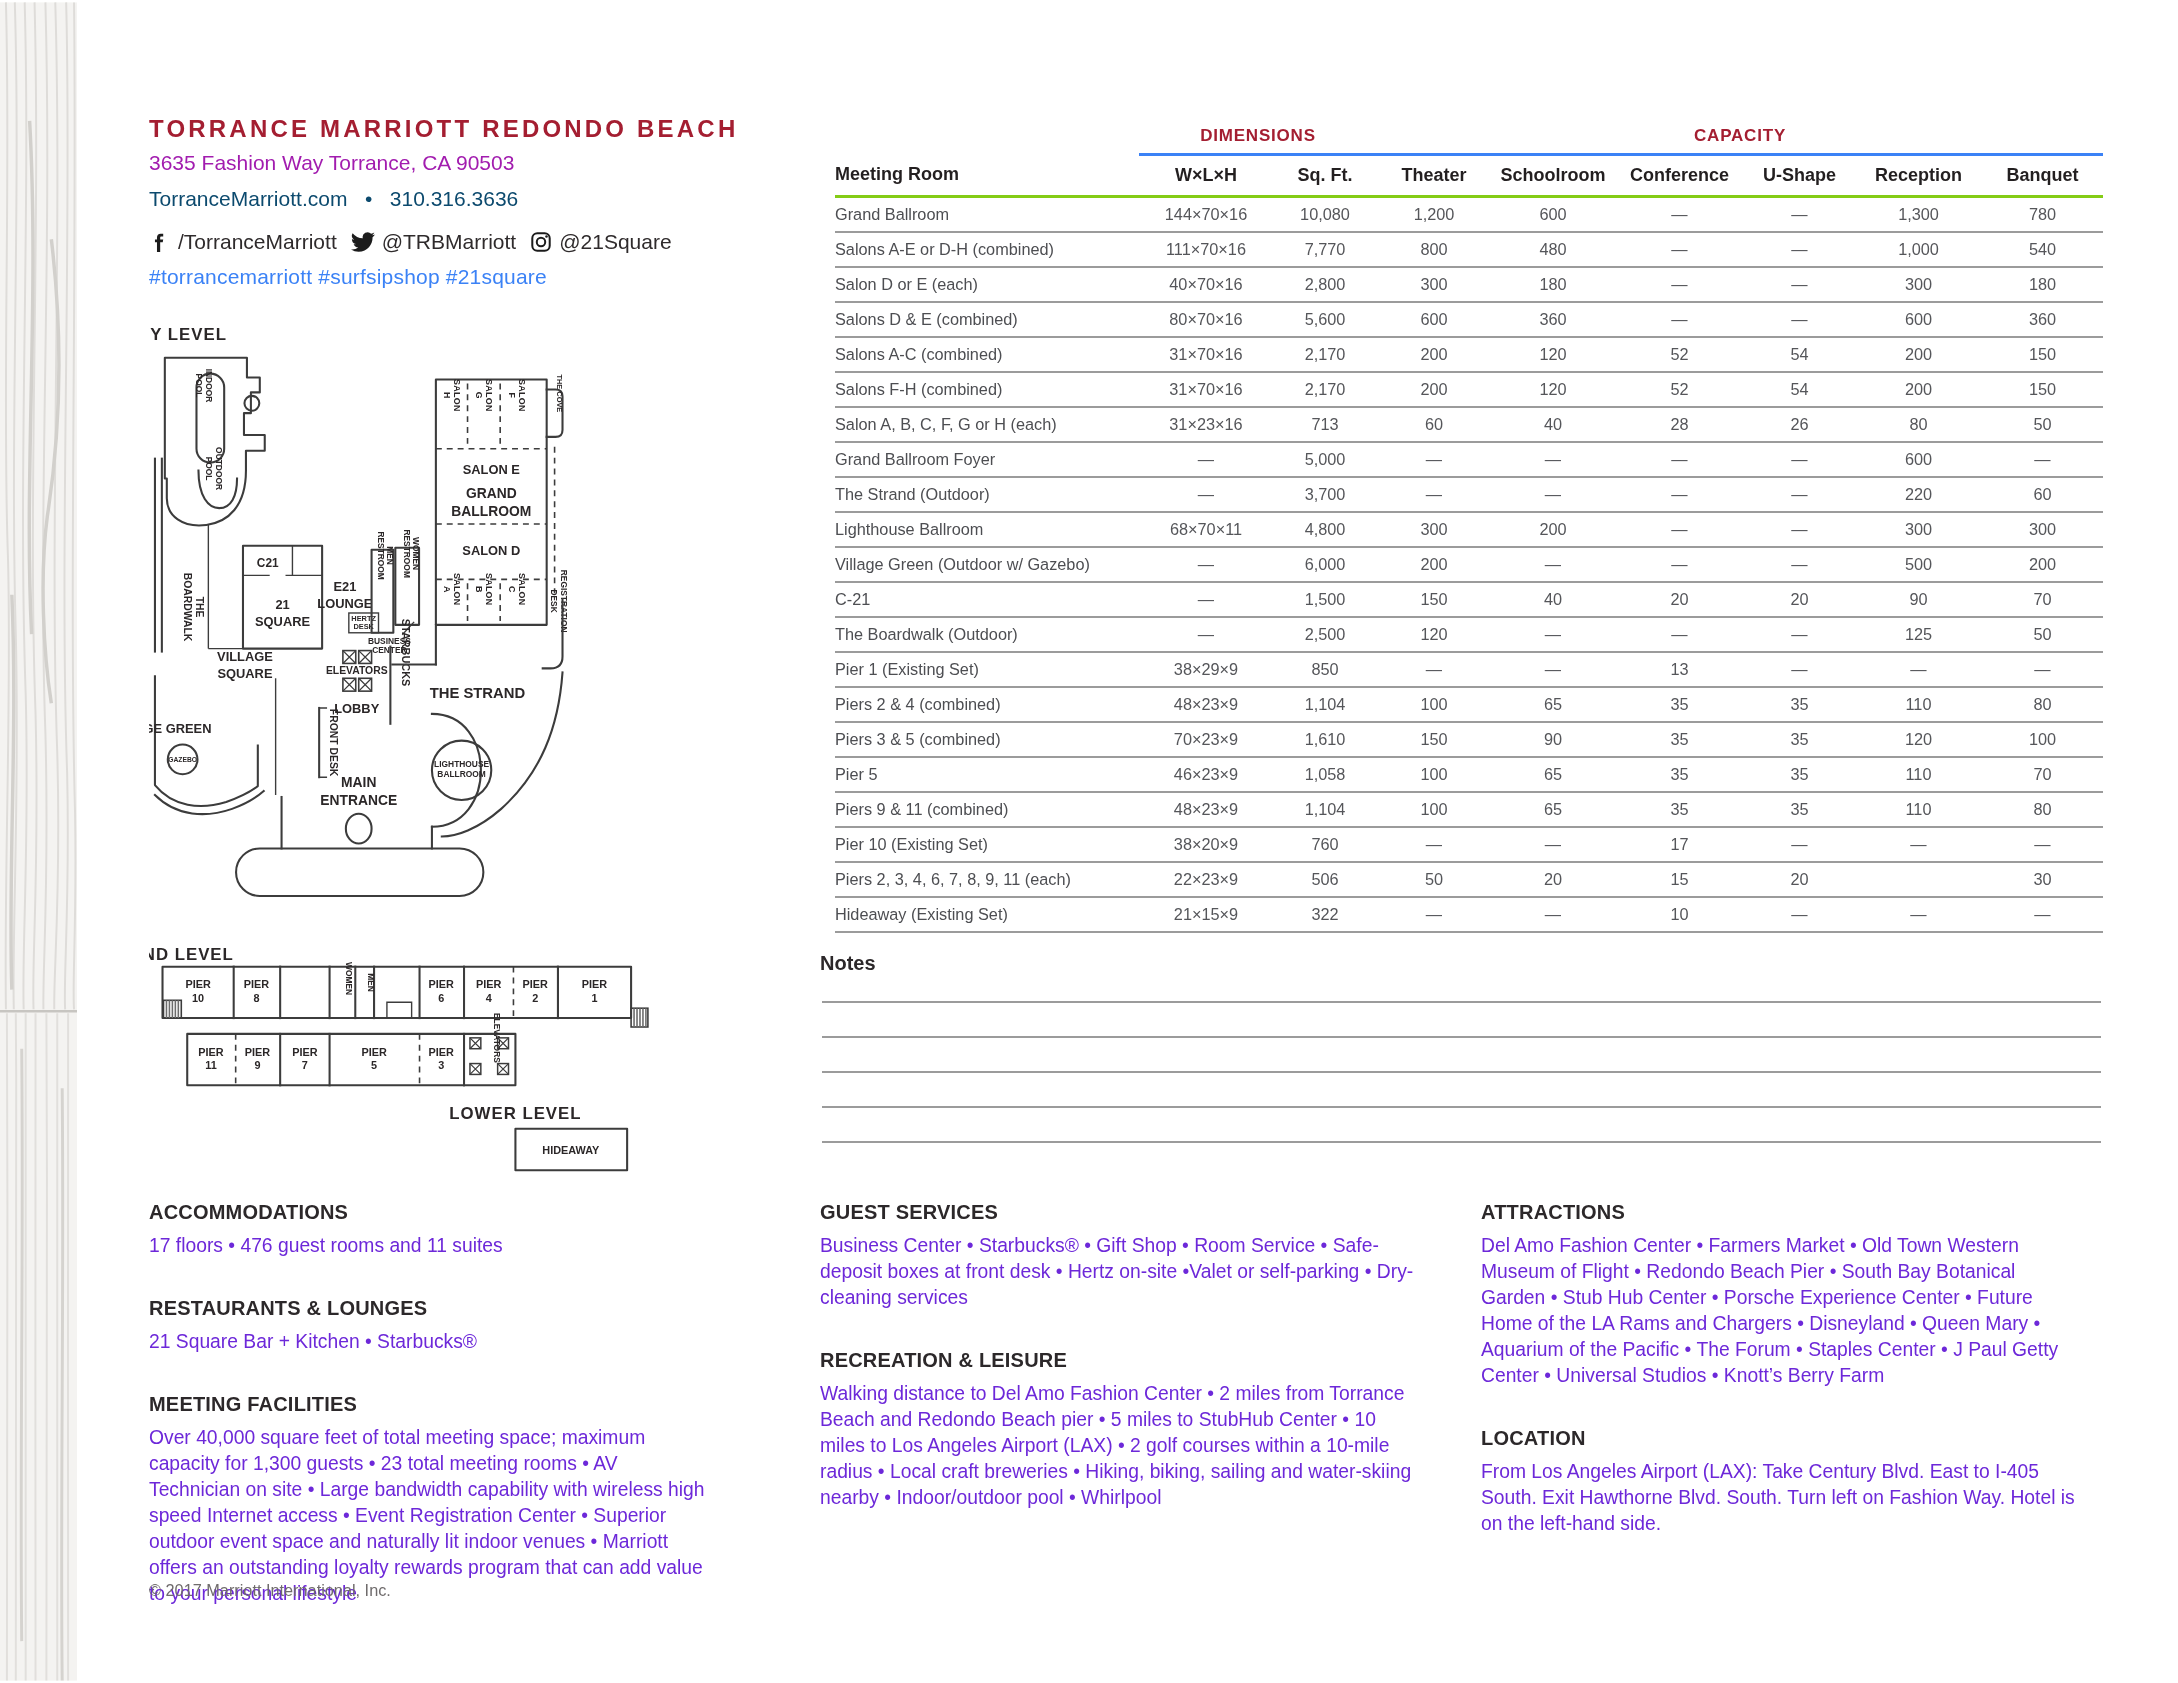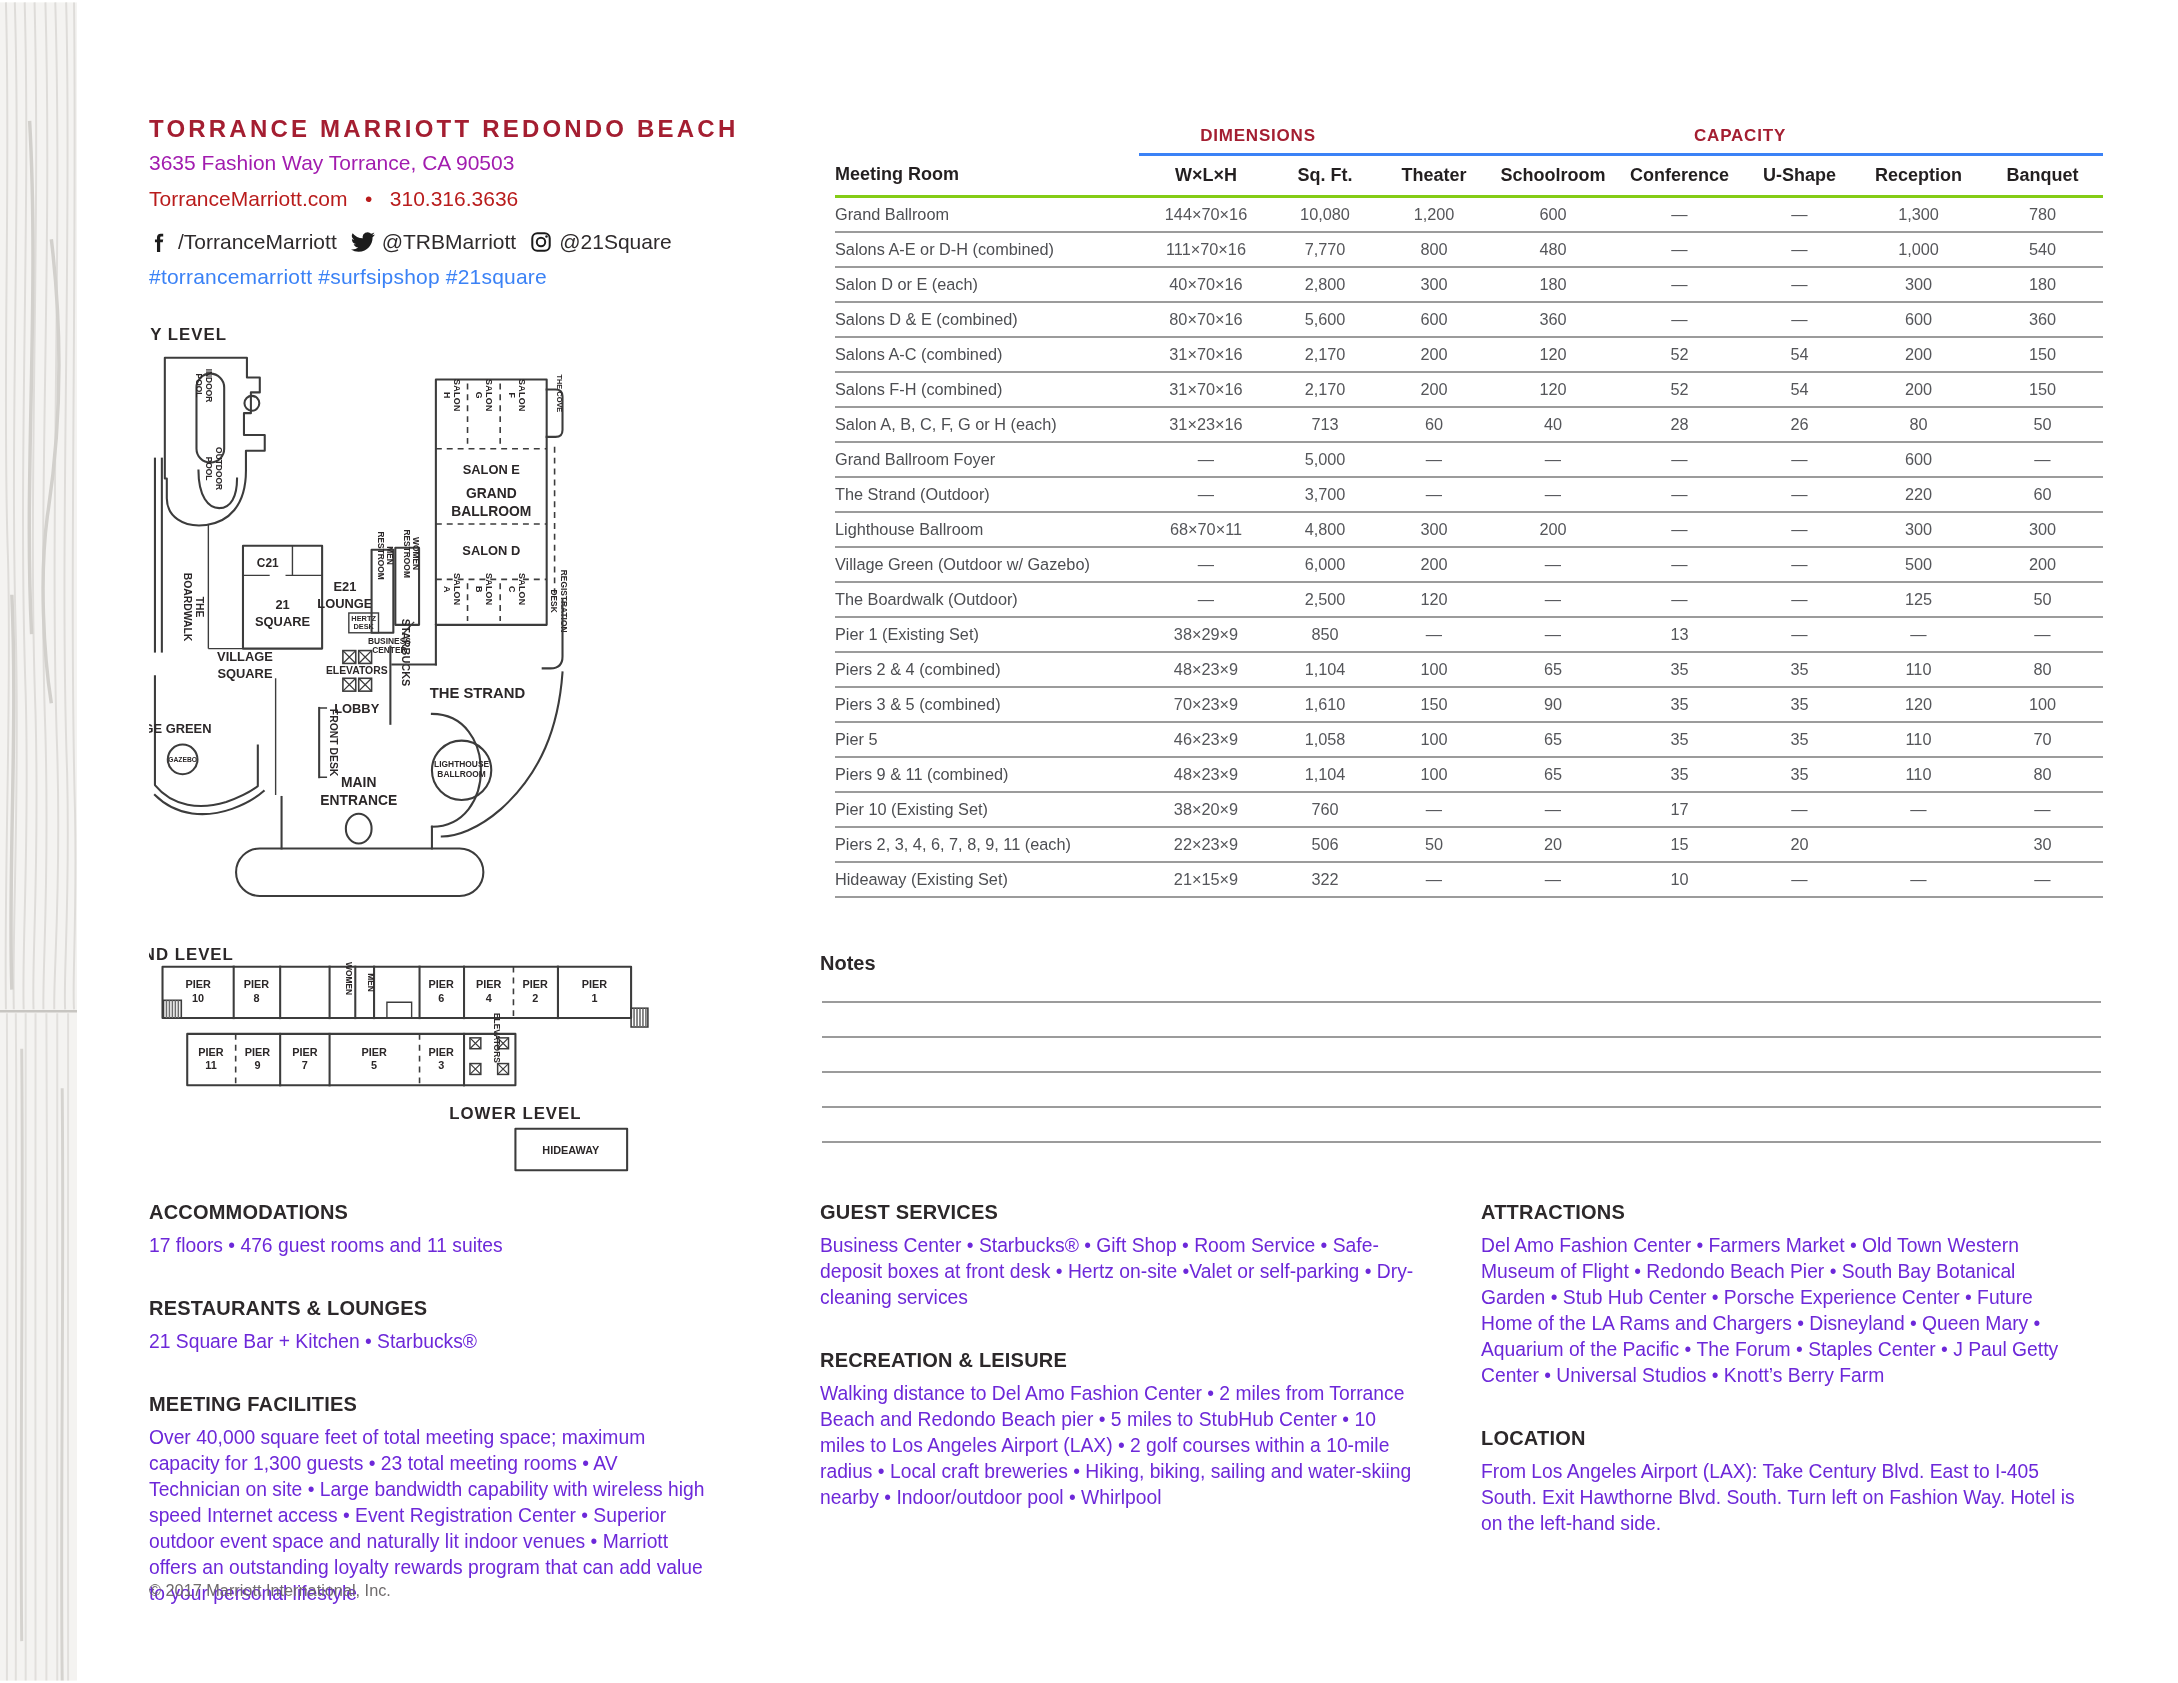--- a/index.html
+++ b/index.html
@@ -2,21 +2,21 @@
 <html><head>
 <meta charset="utf-8">
 <style>
   html,body{margin:0;padding:0;background:#ffffff;}
   .page{position:relative;width:2178px;height:1683px;background:#fff;overflow:hidden;
         font-family:"Liberation Sans",sans-serif;color:#3f3b3c;}
   .abs{position:absolute;}
   
   .hotel-title{font-size:24px;font-weight:bold;letter-spacing:3.2px;color:#a41e31;}
   .addr{font-size:21px;color:#a21caf;}
-  .webline{font-size:21px;color:#b91c1c;}
+  .webline{font-size:21px;color:#0c4a6e;}
   .social{display:flex;align-items:center;gap:14px;font-size:21px;color:#2f2b2c;}
   .social .grp{display:flex;align-items:center;gap:7px;}
   .hashtags{font-size:21px;color:#3b82f6;letter-spacing:0.2px;}
   .icon svg{display:block;}
   
   table.mtg{border-collapse:collapse;table-layout:fixed;width:1266px;}
   table.mtg th,table.mtg td{padding:0 4px;font-weight:normal;}
   tr.grp th{font-size:17px;font-weight:bold;color:#a41e31;letter-spacing:0.8px;text-align:center;
             padding-bottom:7px;height:29px;vertical-align:bottom;}
   tr.grp th.ruled{border-bottom:3px solid #3b82f6;}
@@ -433,20 +433,31 @@
           <td>—</td>
           <td>6,000</td>
           <td>200</td>
           <td>—</td>
           <td>—</td>
           <td>—</td>
           <td>500</td>
           <td>200</td>
         </tr>
         <tr>
+          <td class="room">C-21</td>
+          <td>—</td>
+          <td>1,500</td>
+          <td>150</td>
+          <td>40</td>
+          <td>20</td>
+          <td>20</td>
+          <td>90</td>
+          <td>70</td>
+        </tr>
+        <tr>
           <td class="room">The Boardwalk (Outdoor)</td>
           <td>—</td>
           <td>2,500</td>
           <td>120</td>
           <td>—</td>
           <td>—</td>
           <td>—</td>
           <td>125</td>
           <td>50</td>
         </tr>

